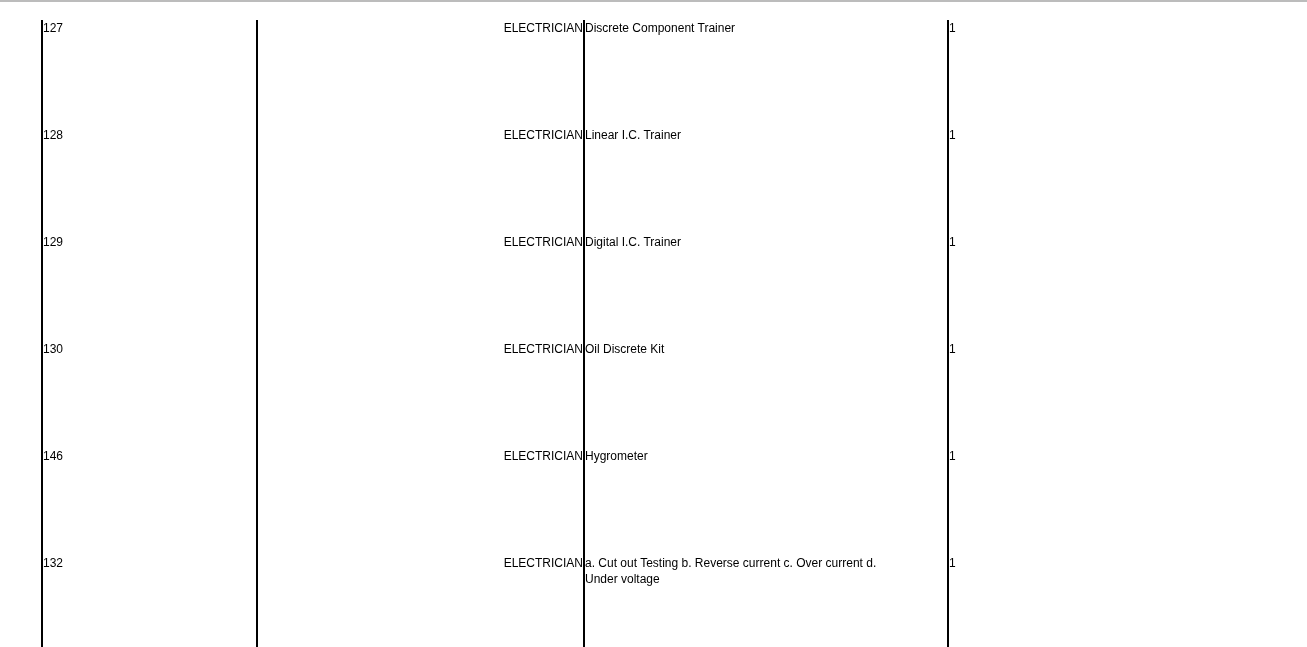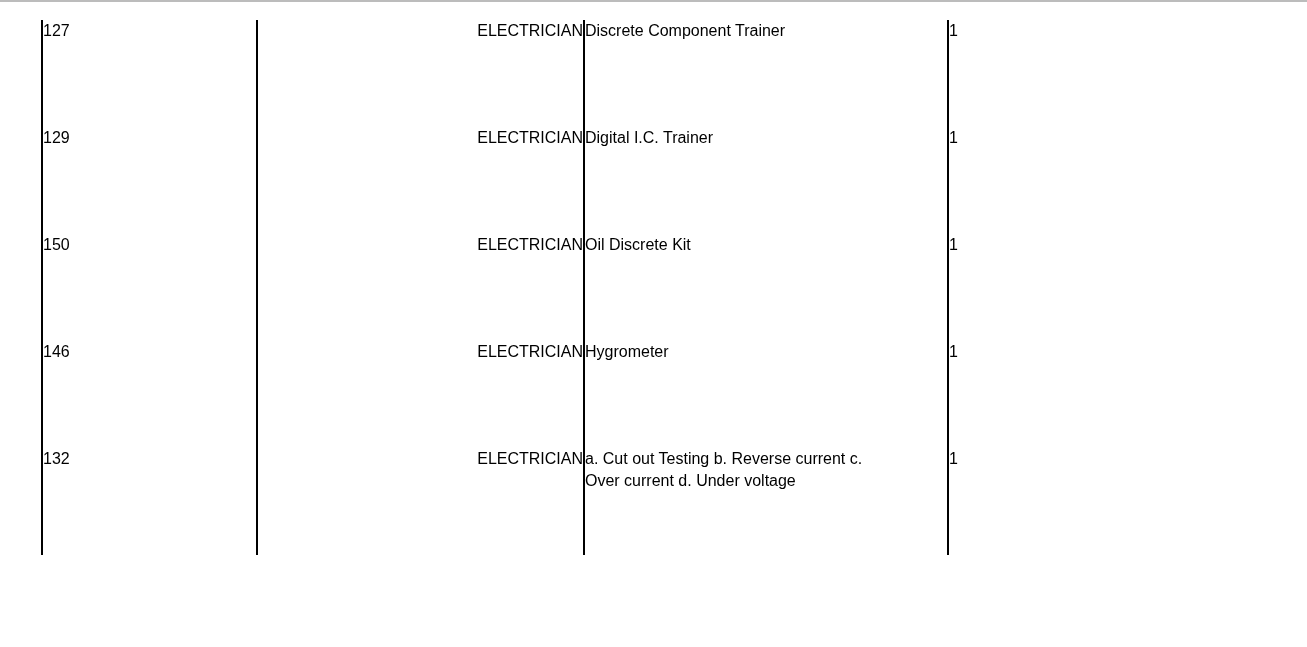--- a/index.html
+++ b/index.html
@@ -49,21 +49,21 @@
     border: 0;
   }
 
   table.doc-table td {
     border-left: 2px solid #000000;
     border-right: 2px solid #000000;
     border-top: 0;
     border-bottom: 0;
     vertical-align: top;
     padding: 0;
-    font-size: 16px;
+    font-size: 12px;
     color: #000000;
     line-height: 1.35;
   }
 
   
   .col-sl    { width: 215px; }
   .col-trade { width: 327px; }
   .col-item  { width: 364px; }
   .col-qty   { width: 316px; }
 
@@ -93,30 +93,36 @@
       </colgroup>
       <tbody>
 
         <tr class="data-row">
           <td class="cell-sl">127</td>
           <td class="cell-trade">ELECTRICIAN</td>
           <td class="cell-item">Discrete Component Trainer</td>
           <td class="cell-qty">1</td>
         </tr>
 
+        <tr class="data-row">
+          <td class="cell-sl">128</td>
+          <td class="cell-trade">ELECTRICIAN</td>
+          <td class="cell-item">Linear I.C. Trainer</td>
+          <td class="cell-qty">1</td>
+        </tr>
 
         <tr class="data-row">
           <td class="cell-sl">129</td>
           <td class="cell-trade">ELECTRICIAN</td>
           <td class="cell-item">Digital I.C. Trainer</td>
           <td class="cell-qty">1</td>
         </tr>
 
         <tr class="data-row">
-          <td class="cell-sl">150</td>
+          <td class="cell-sl">130</td>
           <td class="cell-trade">ELECTRICIAN</td>
           <td class="cell-item">Oil Discrete Kit</td>
           <td class="cell-qty">1</td>
         </tr>
 
         <tr class="data-row">
           <td class="cell-sl">146</td>
           <td class="cell-trade">ELECTRICIAN</td>
           <td class="cell-item">Hygrometer</td>
           <td class="cell-qty">1</td>

